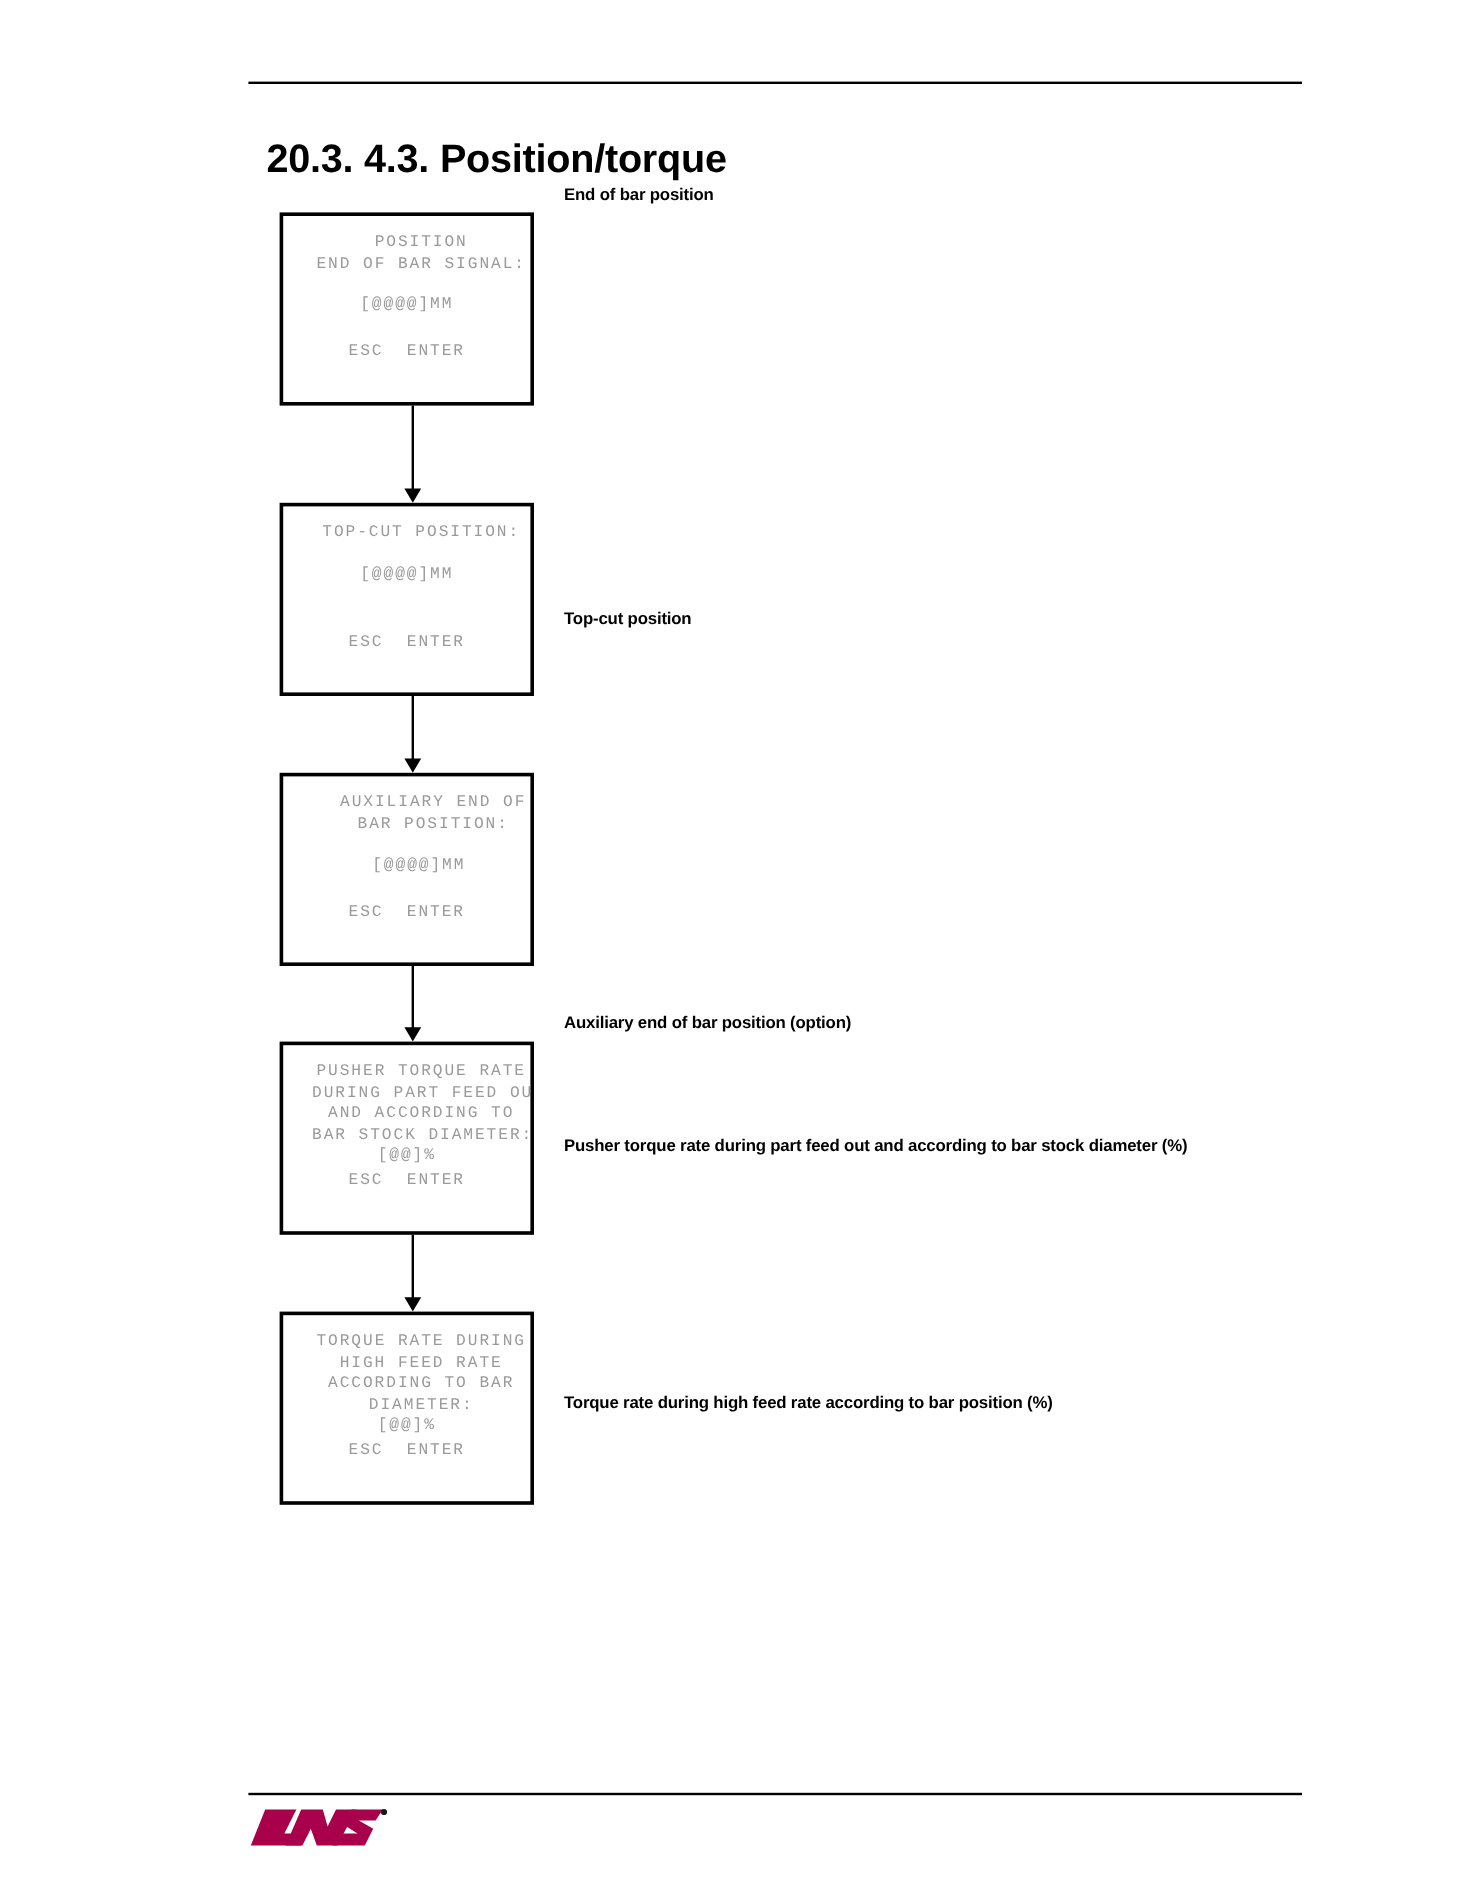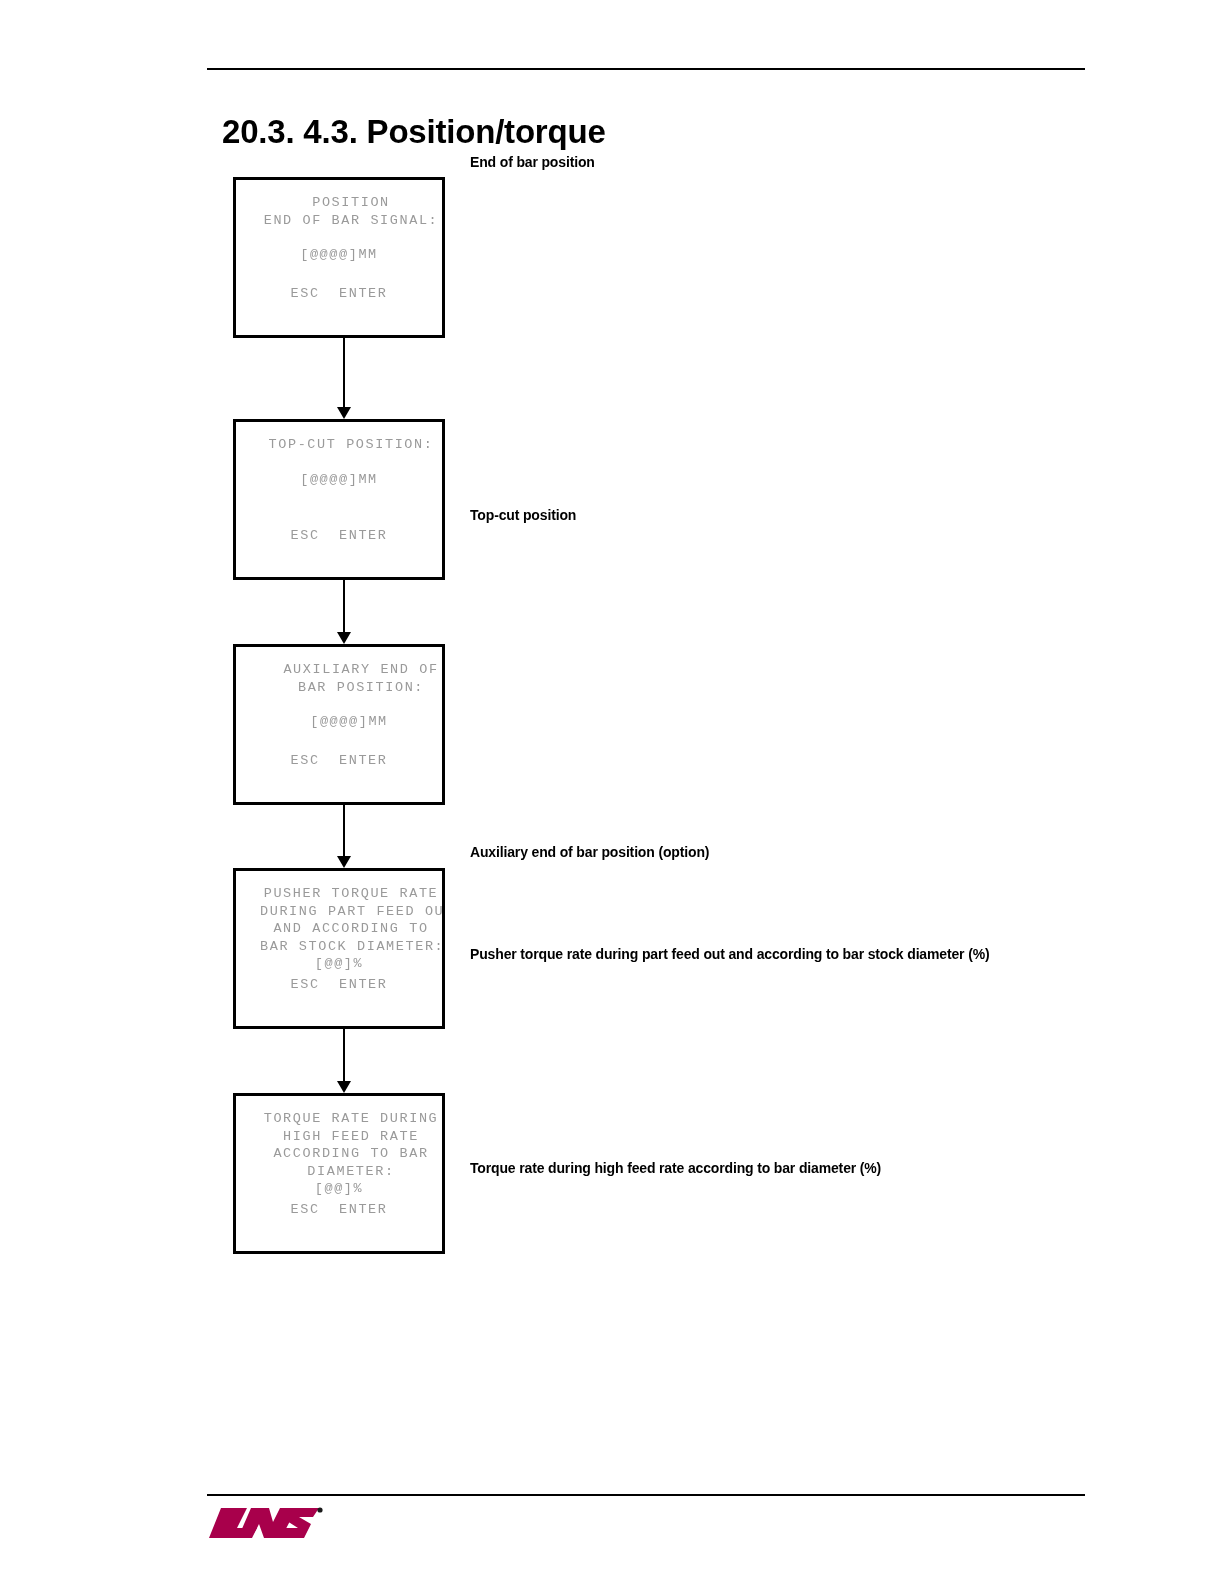--- a/index.html
+++ b/index.html
@@ -189,21 +189,21 @@
   <div class="lcd-line">ACCORDING TO BAR</div>
   <div class="lcd-line">DIAMETER:</div>
   <div class="lcd-value tight">[@@]%</div>
   <div class="lcd-keys">ESC  ENTER</div>
 </div>
 
 <div class="caption cap-1">End of bar position</div>
 <div class="caption cap-2">Top-cut position</div>
 <div class="caption cap-3">Auxiliary end of bar position (option)</div>
 <div class="caption cap-4">Pusher torque rate during part feed out and according to bar stock diameter (%)</div>
-<div class="caption cap-5">Torque rate during high feed rate according to bar diameter (%)</div>
+<div class="caption cap-5">Torque rate during high feed rate according to bar position (%)</div>
 
 <div class="logo">
   <svg width="118" height="36" viewBox="0 0 118 36" xmlns="http://www.w3.org/2000/svg">
     <g fill="#A8004B">
 
       <path d="M14 4 L40 4 L30 24 L50 24 L44 34 L2 34 Z"></path>
 
       <path d="M44 4 L62 4 L66 18 L73 4 L90 4 L74 34 L57 34 L52 20 L45 34 L31 34 Z"></path>
 
       <path d="M86 4 L112 4 L106 13 L92 13 L104 20 L97 34 L70 34 L77 24 L91 24 L80 17 Z"></path>

